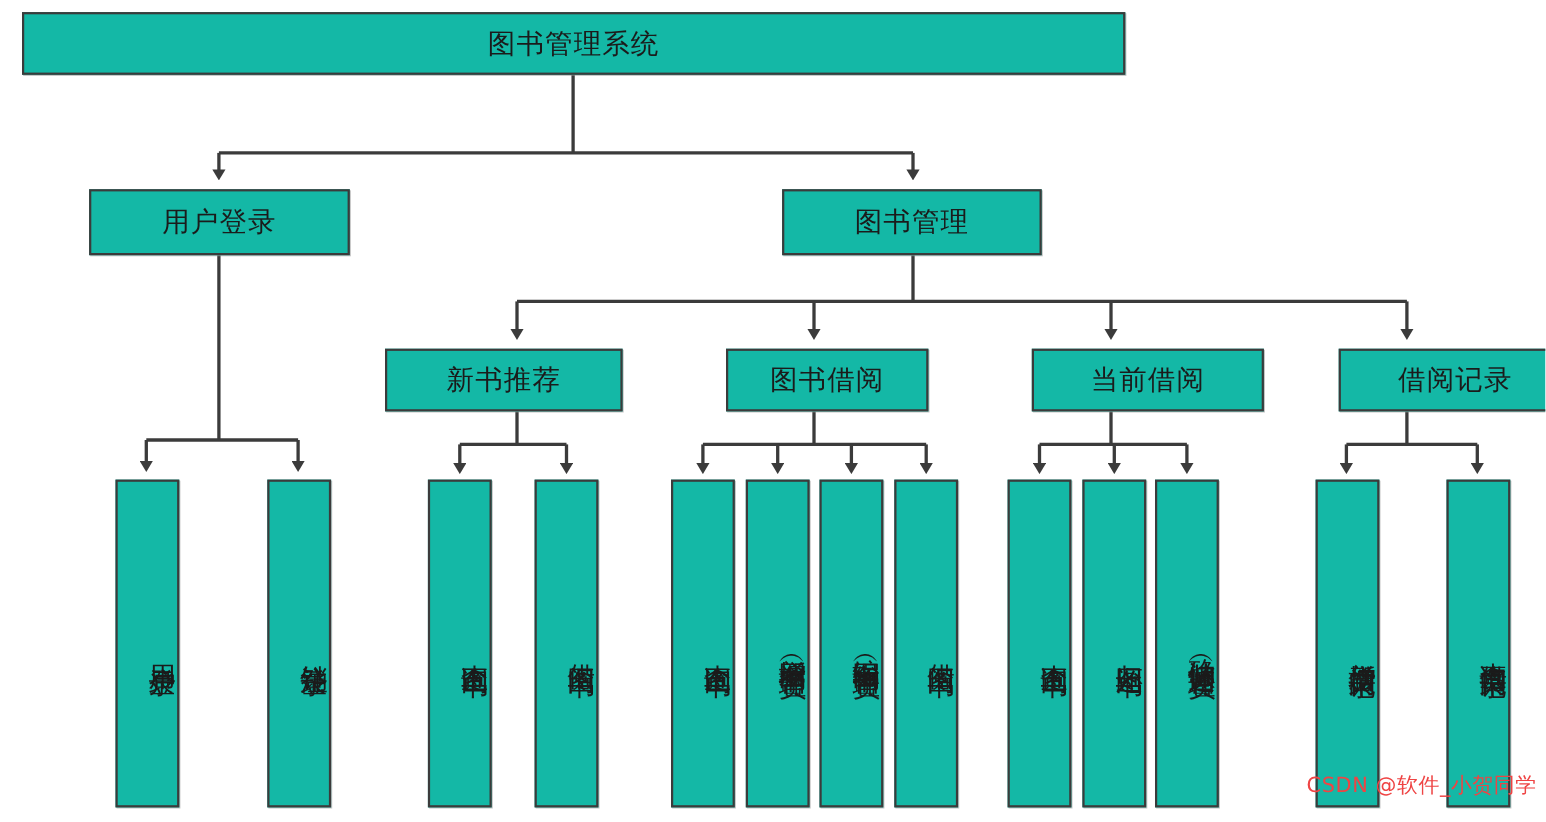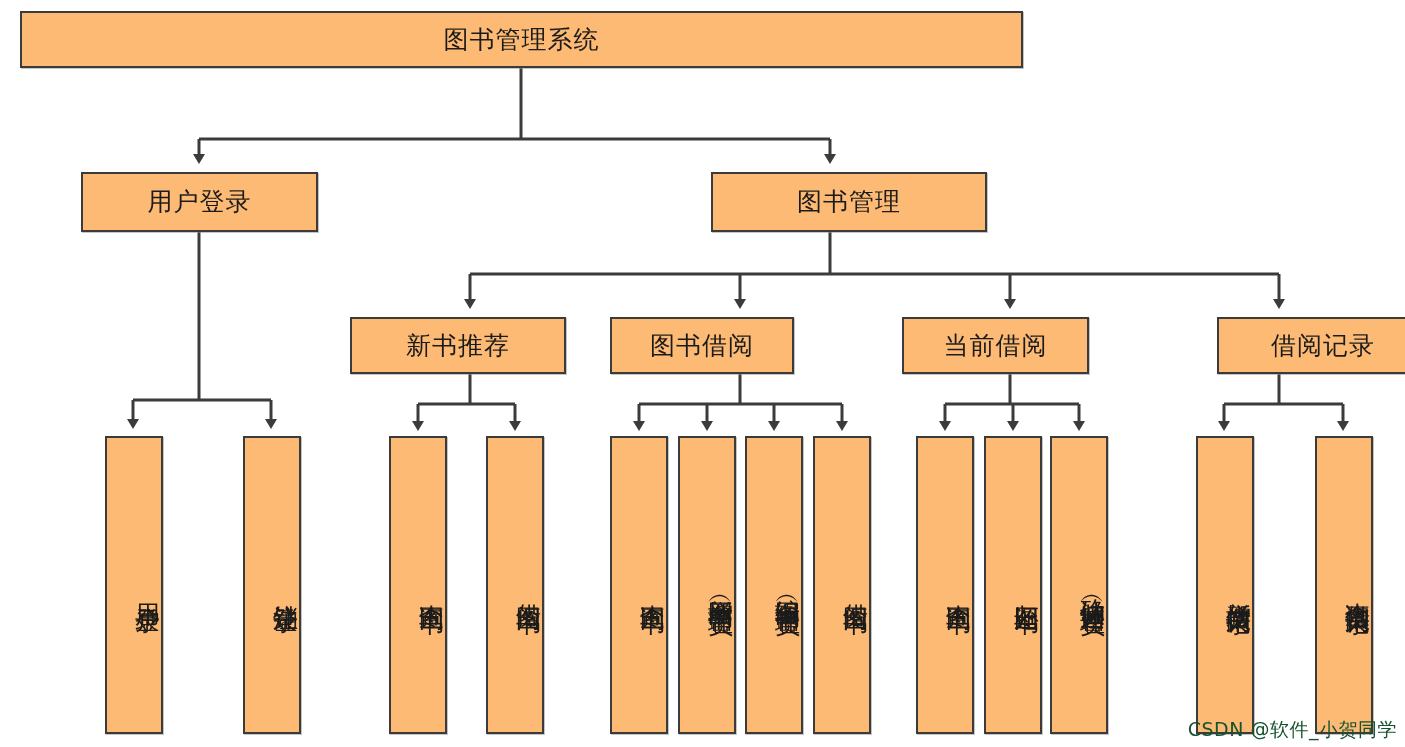--- a/index.html
+++ b/index.html
@@ -22,21 +22,21 @@
     left: 0;
     top: 0;
     width: 1405px;
     height: 747px;
     pointer-events: none;
   }
   .node {
     position: absolute;
     box-sizing: border-box;
     border: 2.5px solid #3b3b3b;
-    background: #fdba74;
+    background: #14b8a6;
     display: flex;
     align-items: center;
     justify-content: center;
     color: #1b1b1b;
     box-shadow: 1px 1px 0 rgba(150,150,150,0.55);
   }
   .node-h {
     font-size: 25px;
     letter-spacing: 1px;
     line-height: 1.1;
@@ -49,23 +49,23 @@
     line-height: 1.12;
     letter-spacing: 2px;
     padding-top: 6px;
     align-items: flex-start;
     justify-content: center;
     white-space: nowrap;
   }
   .watermark {
     position: absolute;
     right: 8px;
-    bottom: 4px;
+    bottom: 20px;
     font-size: 19px;
-    color: #14532d;
+    color: #ef4444;
     letter-spacing: 0.5px;
     white-space: nowrap;
   }
 </style>
 </head>
 <body>
 
 <div id="diagram-root">
 
   <svg class="connectors" viewBox="0 0 1405 747" xmlns="http://www.w3.org/2000/svg">
@@ -118,31 +118,31 @@
     </g>
   </svg>
 
   <div class="node node-h" style="left:20px; top:11px; width:1003px; height:57px;">
     <span>图书管理系统</span>
   </div>
 
   <div class="node node-h" style="left:81px; top:172px; width:237px; height:60px;">
     <span>用户登录</span>
   </div>
-  <div class="node node-h" style="left:711px; top:172px; width:276px; height:60px;">
+  <div class="node node-h" style="left:711px; top:172px; width:236px; height:60px;">
     <span>图书管理</span>
   </div>
 
   <div class="node node-h" style="left:350px; top:317px; width:216px; height:57px;">
     <span>新书推荐</span>
   </div>
-  <div class="node node-h" style="left:610px; top:317px; width:184px; height:57px;">
+  <div class="node node-h" style="left:660px; top:317px; width:184px; height:57px;">
     <span>图书借阅</span>
   </div>
-  <div class="node node-h" style="left:902px; top:317px; width:187px; height:57px;text-align:right;">
+  <div class="node node-h" style="left:938px; top:317px; width:211px; height:57px;text-align:right;">
     <span>当前借阅</span>
   </div>
   <div class="node node-h" style="left:1173px; top:317px; width:212px; height:57px;margin-left:44px;">
     <span>借阅记录</span>
   </div>
 
   <div class="node node-v" style="left:105px; top:436px; width:58px; height:298px;">
     <span>用户登录</span>
   </div>
   <div class="node node-v" style="left:243px; top:436px; width:58px; height:298px;">

